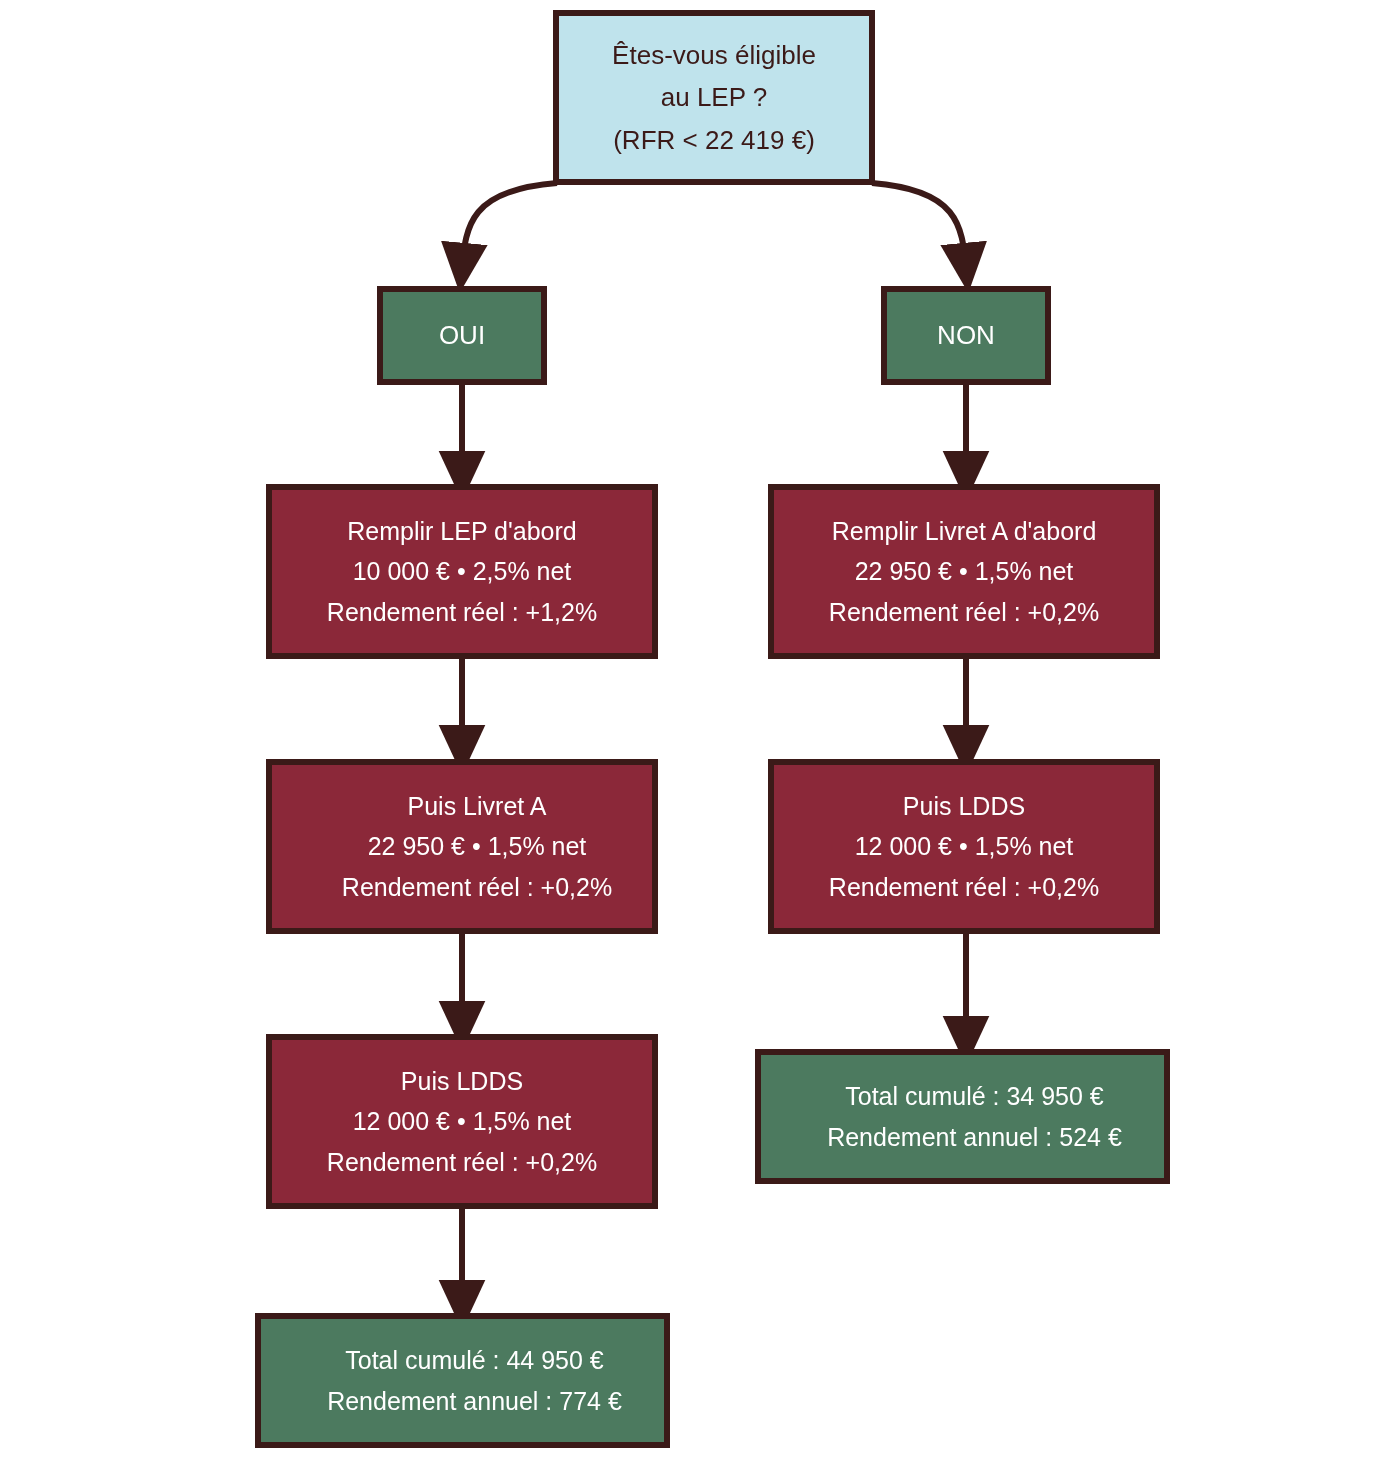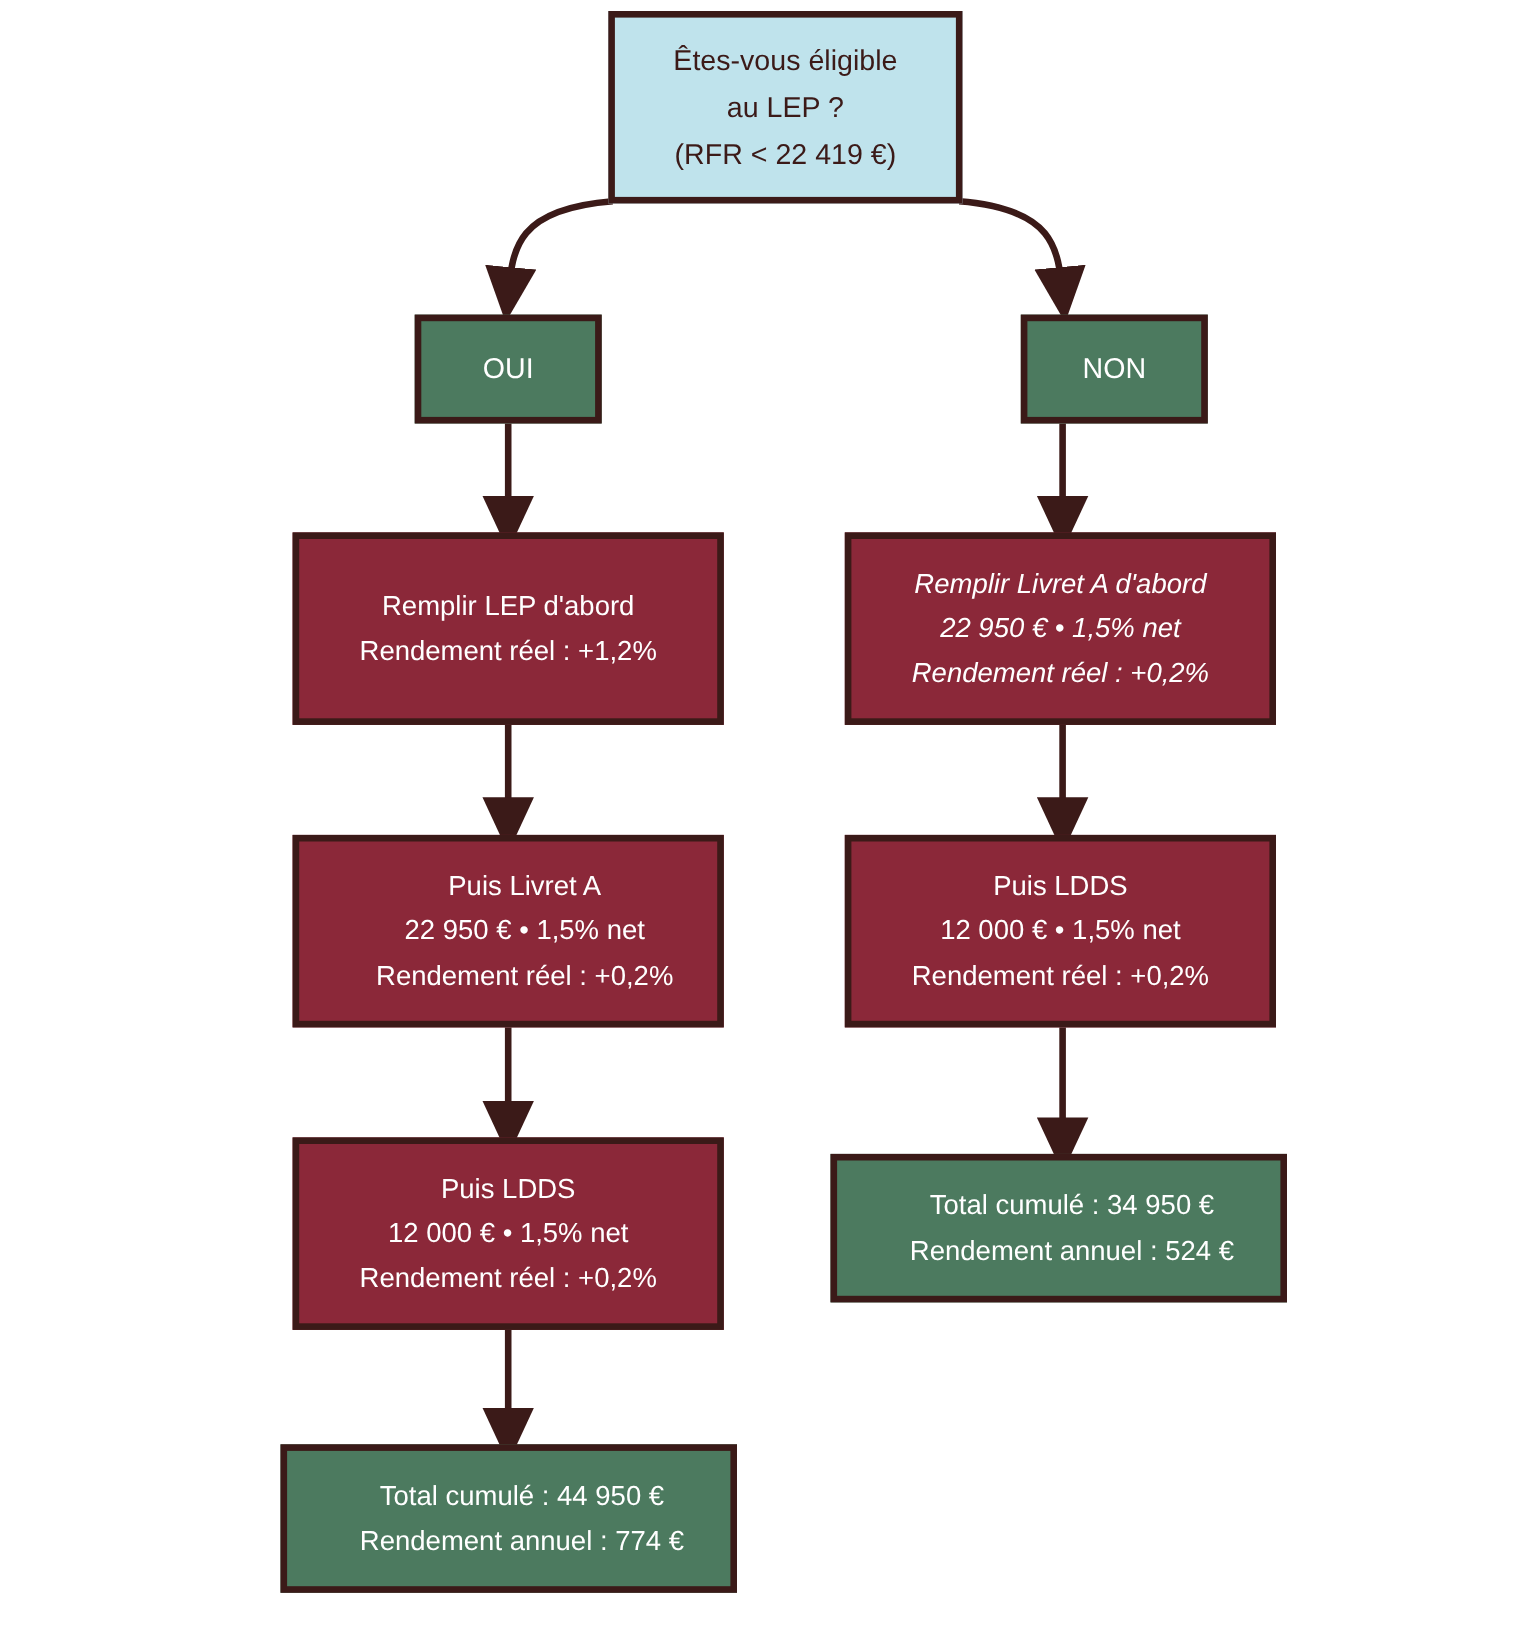--- a/index.html
+++ b/index.html
@@ -92,47 +92,48 @@
   <div class="node node-decision" style="left:553px; top:10px; width:322px; height:175px;">
     <span class="line">Êtes-vous éligible</span>
     <span class="line">au LEP ?</span>
     <span class="line">(RFR &lt; 22 419 €)</span>
   </div>
 
   <div class="node node-branch" style="left:377px; top:286px; width:170px; height:99px;">
     <span class="line">OUI</span>
   </div>
 
-  <div class="node node-branch" style="left:881px; top:286px; width:170px; height:99px;margin-left:47px;">
+  <div class="node node-branch" style="left:881px; top:286px; width:170px; height:99px;">
     <span class="line">NON</span>
   </div>
 
   <div class="node node-step" style="left:266px; top:484px; width:392px; height:175px;">
     <span class="line">Remplir LEP d'abord</span>
+    <span class="line">10 000 € • 2,5% net</span>
     <span class="line">Rendement réel : +1,2%</span>
   </div>
 
   <div class="node node-step" style="left:266px; top:759px; width:392px; height:175px;padding-left:30px;">
     <span class="line">Puis Livret A</span>
     <span class="line">22 950 € • 1,5% net</span>
     <span class="line">Rendement réel : +0,2%</span>
   </div>
 
   <div class="node node-step" style="left:266px; top:1034px; width:392px; height:175px;">
     <span class="line">Puis LDDS</span>
     <span class="line">12 000 € • 1,5% net</span>
     <span class="line">Rendement réel : +0,2%</span>
   </div>
 
   <div class="node node-total" style="left:255px; top:1313px; width:415px; height:135px;">
     <span class="line">Total cumulé : 44 950 €</span>
     <span class="line">Rendement annuel : 774 €</span>
   </div>
 
-  <div class="node node-step" style="left:768px; top:484px; width:392px; height:175px;font-style:italic;">
+  <div class="node node-step" style="left:768px; top:484px; width:392px; height:175px;">
     <span class="line">Remplir Livret A d'abord</span>
     <span class="line">22 950 € • 1,5% net</span>
     <span class="line">Rendement réel : +0,2%</span>
   </div>
 
   <div class="node node-step" style="left:768px; top:759px; width:392px; height:175px;">
     <span class="line">Puis LDDS</span>
     <span class="line">12 000 € • 1,5% net</span>
     <span class="line">Rendement réel : +0,2%</span>
   </div>

